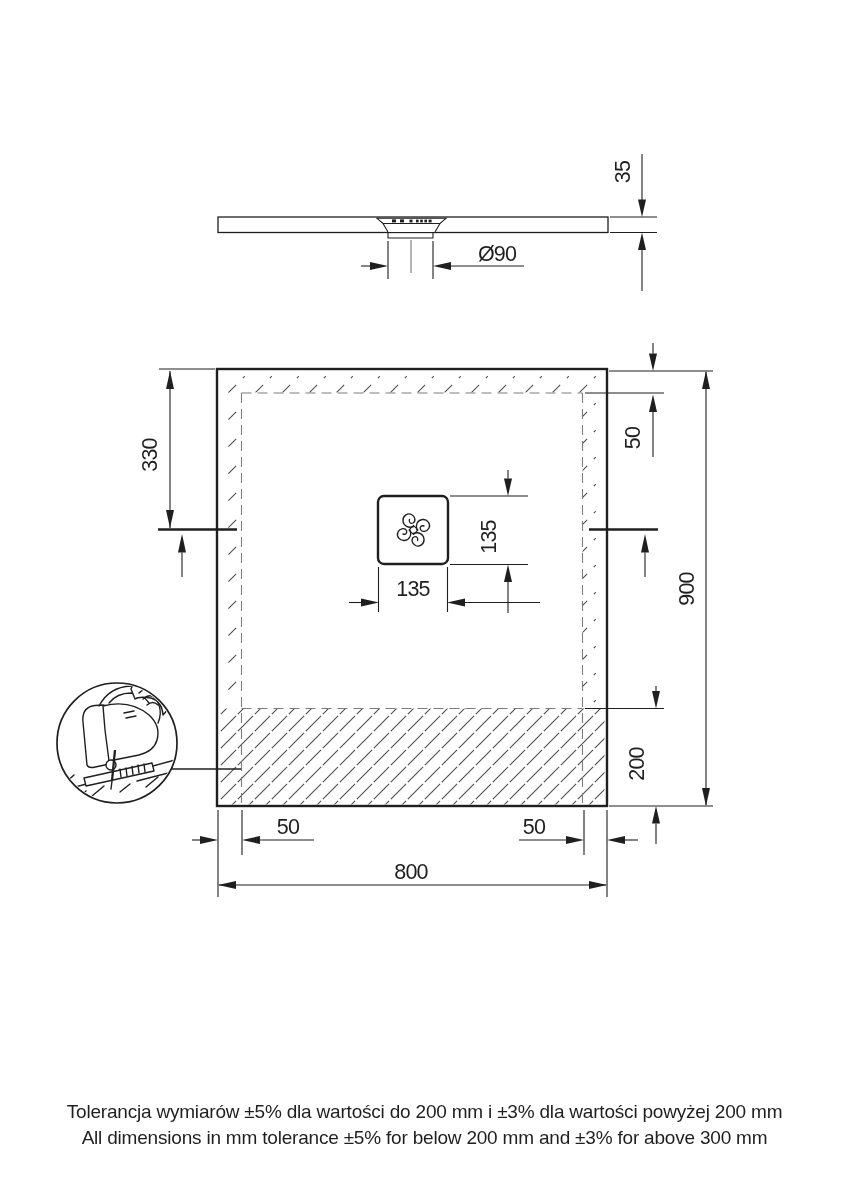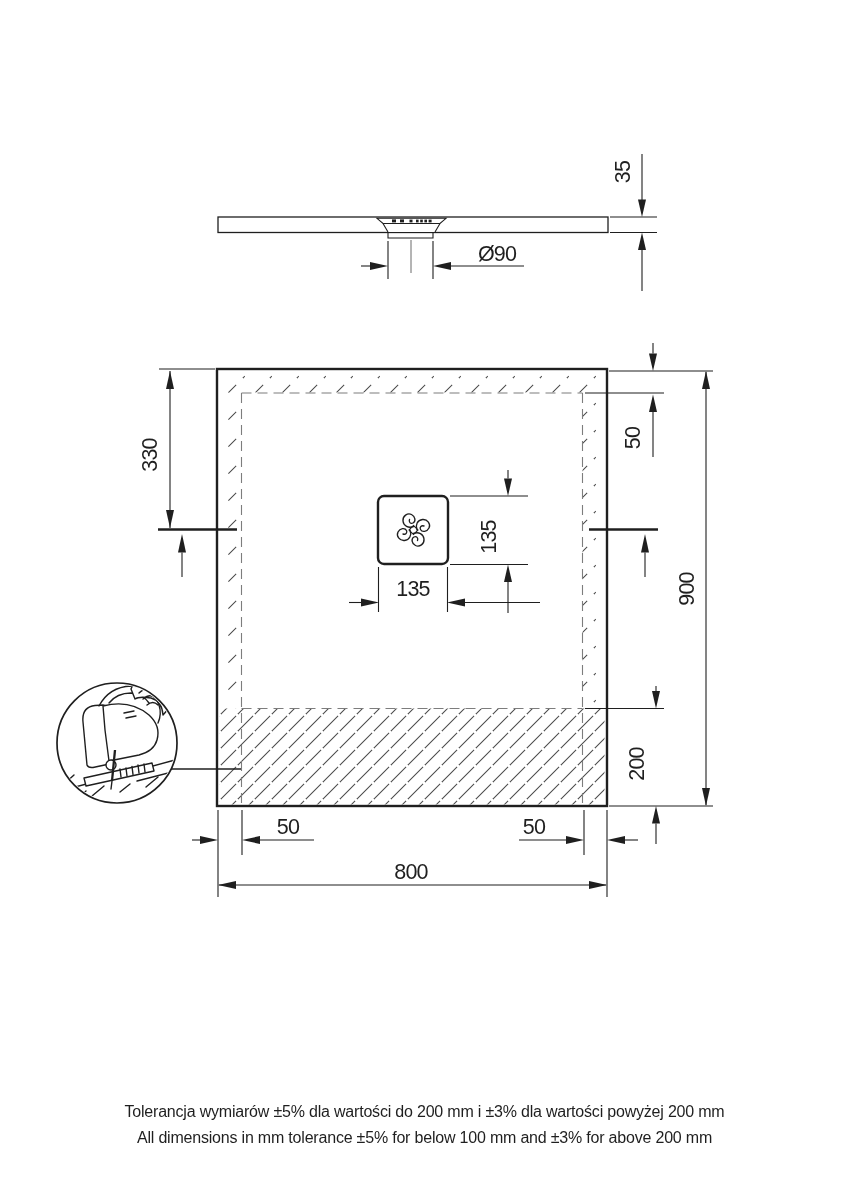--- a/index.html
+++ b/index.html
@@ -8,21 +8,21 @@
   svg{position:absolute;left:0;top:0;}
   svg text{font-family:"Liberation Sans", sans-serif;font-size:21.5px;letter-spacing:-0.8px;fill:#1f1f1f;}
   .thin{stroke:#1f1f1f;stroke-width:1.1;fill:none;}
   .thick{stroke:#1f1f1f;stroke-width:2.4;fill:none;}
   .mid{stroke:#1f1f1f;stroke-width:1.3;fill:none;}
   .arrow{fill:#1f1f1f;stroke:none;}
   .dash{stroke:#7d7d7d;stroke-width:1.1;fill:none;stroke-dasharray:10 6;}
   .art{stroke:#1f1f1f;stroke-width:1.4;fill:none;stroke-linecap:round;stroke-linejoin:round;}
   .artf{stroke:#1f1f1f;stroke-width:1.4;fill:#ffffff;stroke-linejoin:round;}
   .notes{position:absolute;left:0;right:0;top:1099px;text-align:center;
-         font-size:16px;line-height:26px;letter-spacing:-0.2px;color:#1f1f1f;}
+         font-size:19px;line-height:26px;letter-spacing:-0.2px;color:#1f1f1f;}
 </style>
 </head>
 <body>
 
 <div class="page">
 
 <svg width="849" height="1200" viewBox="0 0 849 1200">
   <defs>
     <pattern id="hatchBar" width="22" height="22" patternUnits="userSpaceOnUse">
       <path d="M-5,5 L5,-5 M-5,27 L27,-5 M17,27 L27,17" stroke="#3c3c3c" stroke-width="1.1" fill="none"></path>
@@ -215,16 +215,16 @@
       <circle class="artf" cx="111" cy="765" r="5"></circle>
 
       <path d="M115,750 L112,781" stroke="#1f1f1f" stroke-width="2.3" fill="none"></path>
       <path class="art" stroke-width="1.2" d="M112,781 L111,789"></path>
     </g>
   </g>
 </svg>
 
 <div class="notes">
   <div>Tolerancja wymiarów ±5% dla wartości do 200 mm i ±3% dla wartości powyżej 200 mm</div>
-  <div>All dimensions in mm tolerance ±5% for below 100 mm and ±3% for above 200 mm</div>
+  <div>All dimensions in mm tolerance ±5% for below 200 mm and ±3% for above 300 mm</div>
 </div>
 
 </div>
 
 </body></html>

